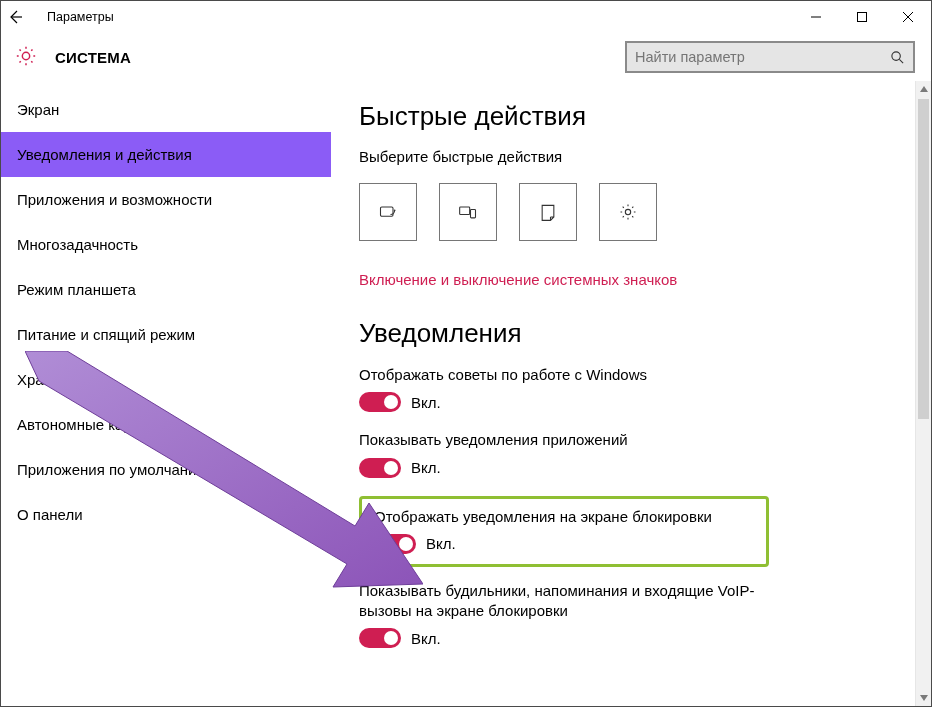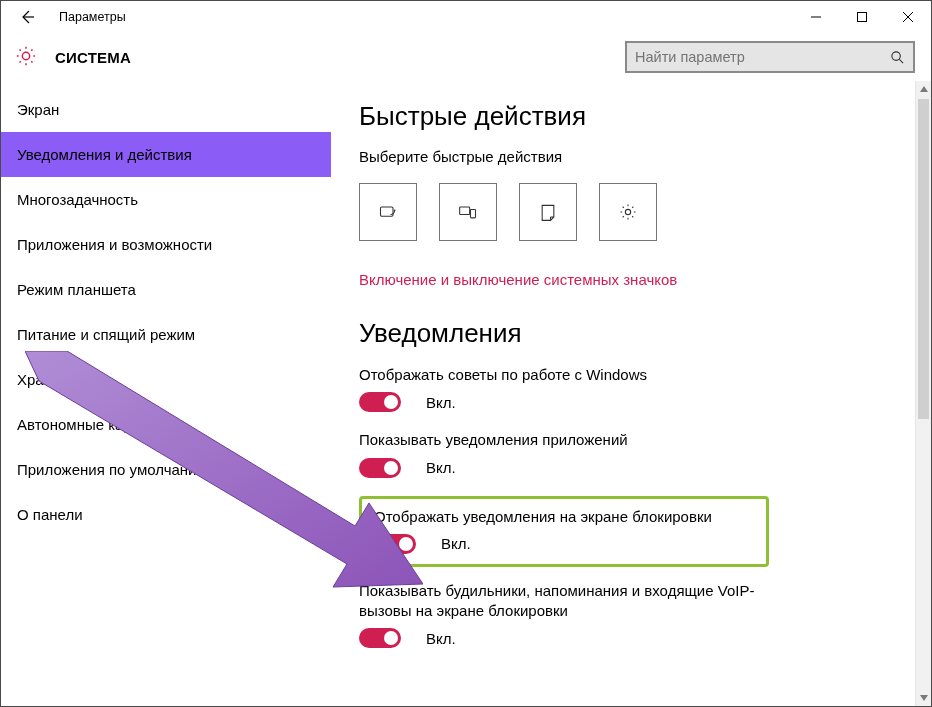--- a/index.html
+++ b/index.html
@@ -15,21 +15,20 @@
     width: 932px; height: 707px;
     border: 1px solid #4a4a4a;
     display: flex; flex-direction: column;
     background: #fff;
     position: relative;
   }
   
   .titlebar {
     height: 32px;
     display: flex; align-items: center;
-    padding-left: 12px;
     position: relative;
   }
   .titlebar .back {
     width: 28px; height: 28px;
     display: flex; align-items: center; justify-content: center;
     cursor: pointer;
   }
   .titlebar .title {
     margin-left: 18px;
     font-size: 12.5px;
@@ -155,21 +154,21 @@
     font-size: 15px;
     margin-bottom: 18px;
     cursor: pointer;
     display: block;
   }
 
   .setting {
     margin-bottom: 18px;
   }
   .setting-label { font-size: 15px; margin-bottom: 7px; line-height: 1.35; max-width: 420px; }
-  .toggle-row { display: flex; align-items: center; gap: 25px; }
+  .toggle-row { display: flex; align-items: center; gap: 10px; }
   .toggle {
     width: 42px; height: 20px;
     border-radius: 10px;
     background: #cf1e52;
     position: relative;
     cursor: pointer;
   }
   .toggle::after {
     content: "";
     position: absolute;
@@ -245,22 +244,22 @@
           </svg>
       </span>
     </div>
   </div>
 
   <div class="body">
 
     <div class="sidebar">
       <div class="side-item"><span>Экран</span></div>
       <div class="side-item selected"><span>Уведомления и действия</span></div>
+      <div class="side-item"><span>Приложения и возможности</span></div>
       <div class="side-item"><span>Многозадачность</span></div>
-      <div class="side-item"><span>Приложения и возможности</span></div>
       <div class="side-item"><span>Режим планшета</span></div>
       <div class="side-item"><span>Питание и спящий режим</span></div>
       <div class="side-item"><span>Хранилище</span></div>
       <div class="side-item"><span>Автономные карты</span></div>
       <div class="side-item"><span>Приложения по умолчанию</span></div>
       <div class="side-item"><span>О панели</span></div>
     </div>
 
     <div class="main">
       <h1 class="section">Быстрые действия</h1>

